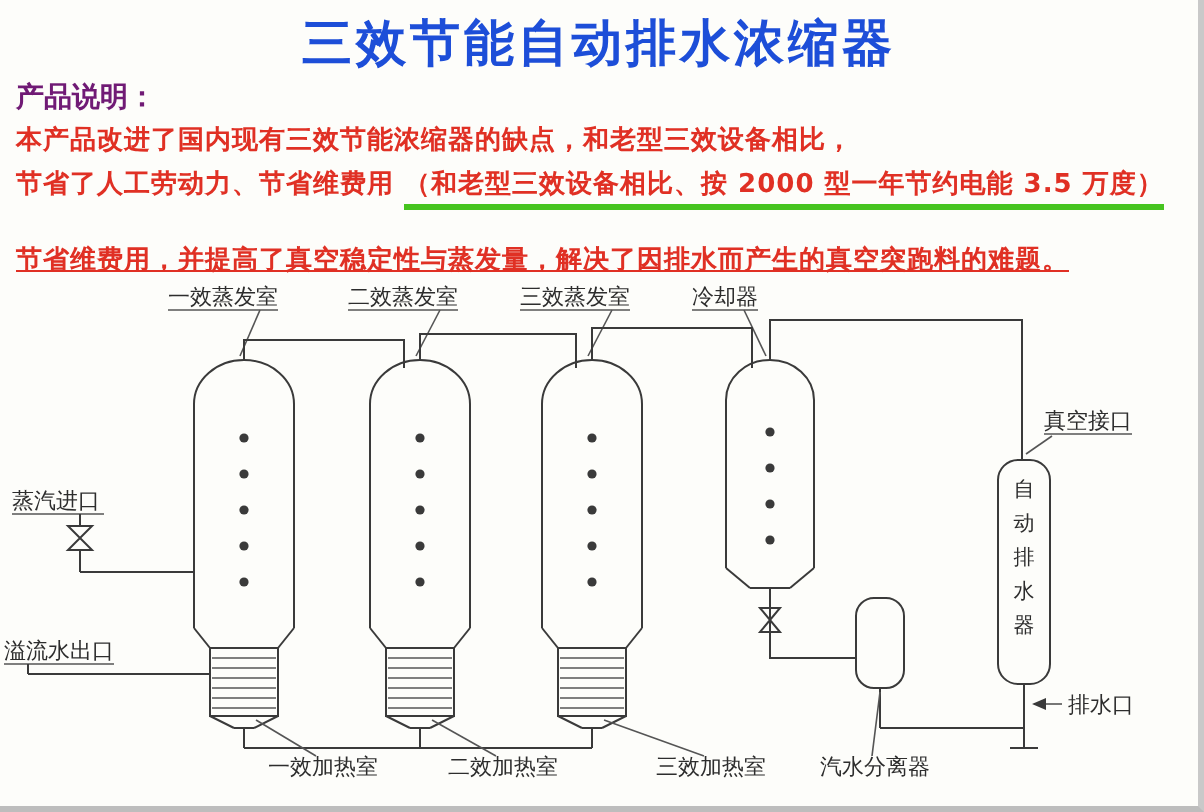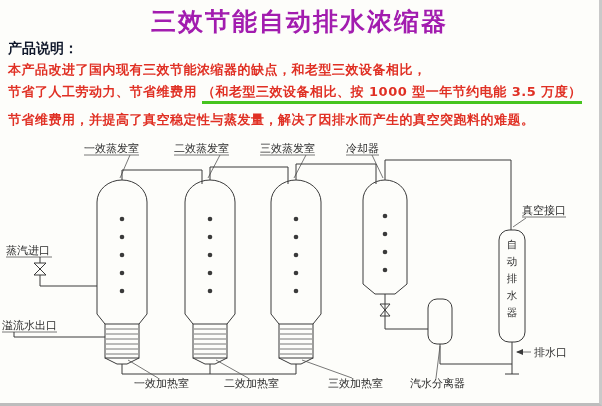--- a/index.html
+++ b/index.html
@@ -1,43 +1,43 @@
 <!DOCTYPE html>
 <html><head>
 <meta charset="utf-8">
 <style>
   * { margin:0; padding:0; box-sizing:border-box; }
   html,body { width:602px; height:406px; }
   body { position:relative; overflow:hidden; background:#ffffff; font-family:"DejaVu Sans",sans-serif; }
   .page { position:absolute; inset:0; background:#fdfdfa; border-right:3px solid #c9c9c9; border-bottom:3px solid #bdbdbd; }
   .title { position:absolute; top:5px; left:0; right:0; text-align:center;
-           font-size:25px; font-weight:bold; color:#a21caf; letter-spacing:2px; white-space:nowrap; }
-  .section-label { position:absolute; top:40px; left:8px; font-size:14px; font-weight:bold; color:#0f172a; }
+           font-size:25px; font-weight:bold; color:#1d4ed8; letter-spacing:2px; white-space:nowrap; }
+  .section-label { position:absolute; top:40px; left:8px; font-size:14px; font-weight:bold; color:#701a75; }
   .line { position:absolute; left:8px; font-size:13px; font-weight:600; color:#e03024; white-space:nowrap; letter-spacing:0.5px; }
   .line1 { top:61px; }
   .line2 { top:83px; }
-  .line3 { top:111px; }
+  .line3 { top:121px;text-decoration:underline; }
   .hl { border-bottom:3px solid #46c41f; padding-bottom:2px; }
   svg.diagram { position:absolute; left:0; top:134px; }
   svg text { font-family:"DejaVu Sans",sans-serif; font-size:11px; fill:#2d2d2d; }
   svg text.t10 { font-size:10.5px; }
   .ink { stroke:#3a3a3a; stroke-width:1; fill:none; }
   .thin { stroke:#555555; stroke-width:0.8; fill:none; }
   .dot { fill:#3a3a3a; stroke:none; }
   .fillink { fill:#3a3a3a; stroke:none; }
 </style>
 </head>
 <body>
 
 <div class="page">
 
   <div class="title">三效节能自动排水浓缩器</div>
   <div class="section-label">产品说明：</div>
   <div class="line line1">本产品改进了国内现有三效节能浓缩器的缺点，和老型三效设备相比，</div>
-  <div class="line line2"><span>节省了人工劳动力、节省维费用 </span><span class="hl">（和老型三效设备相比、按 1000 型一年节约电能 3.5 万度）</span></div>
+  <div class="line line2"><span>节省了人工劳动力、节省维费用 </span><span class="hl">（和老型三效设备相比、按 2000 型一年节约电能 3.5 万度）</span></div>
   <div class="line line3">节省维费用，并提高了真空稳定性与蒸发量，解决了因排水而产生的真空突跑料的难题。</div>
 
   <svg class="diagram" width="602" height="272" viewBox="0 0 602 272" xmlns="http://www.w3.org/2000/svg">
 
     <g>
       <text x="84" y="18">一效蒸发室</text>
       <line class="thin" x1="84" y1="21" x2="139" y2="21"></line>
       <line class="thin" x1="130" y1="21" x2="120" y2="44"></line>
       <text x="174" y="18">二效蒸发室</text>
       <line class="thin" x1="174" y1="21" x2="229" y2="21"></line>

